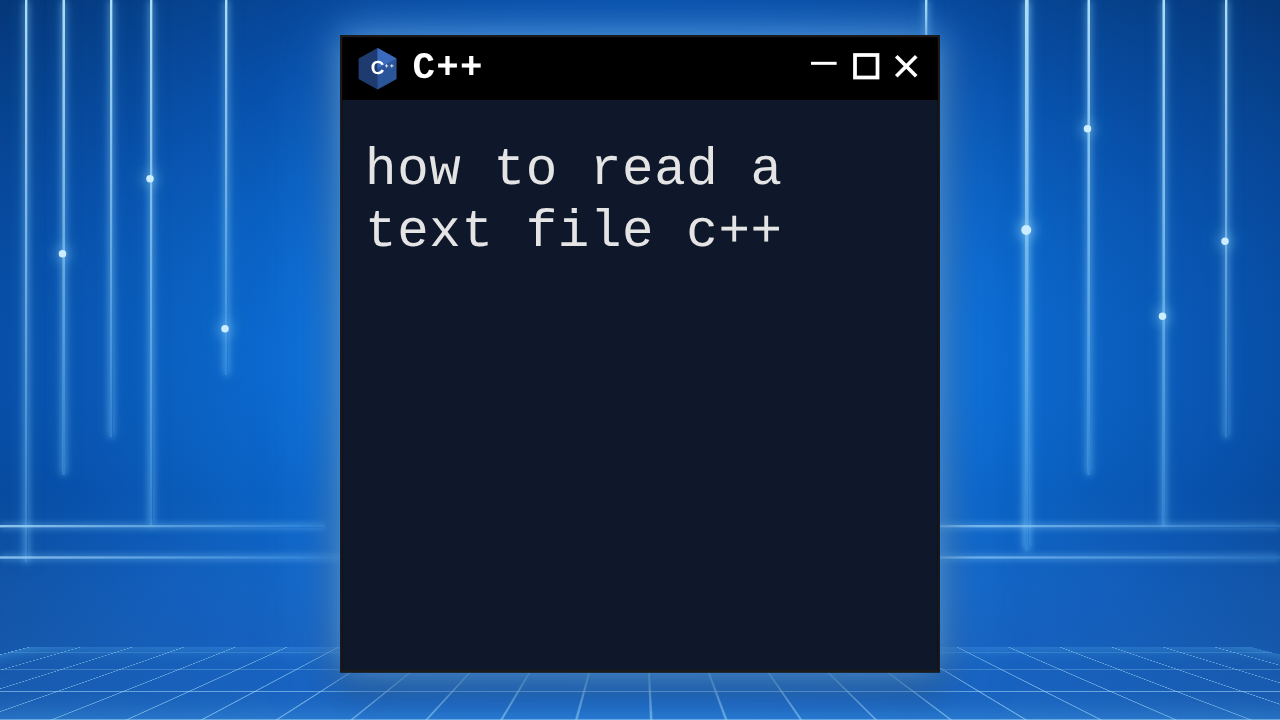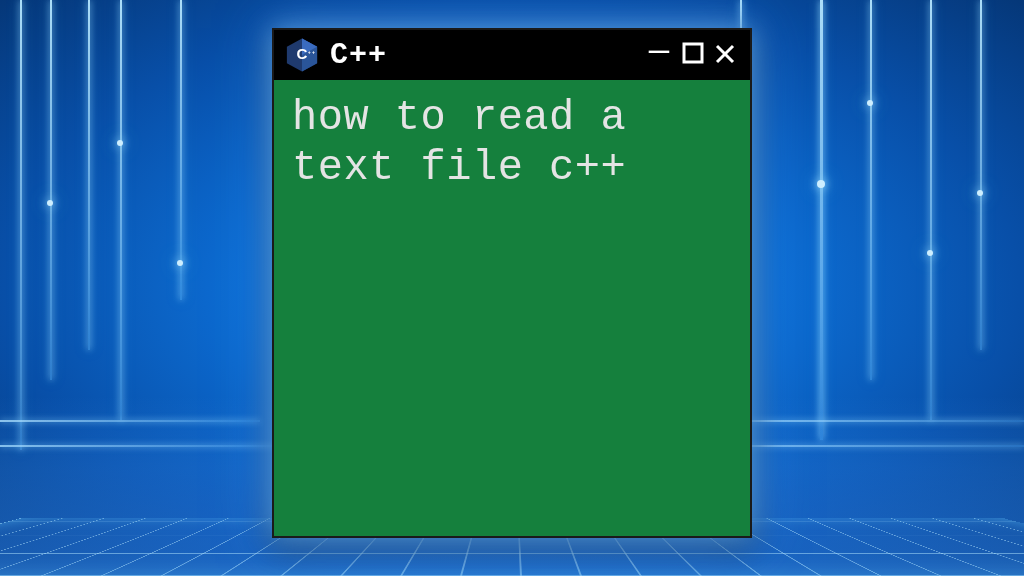--- a/index.html
+++ b/index.html
@@ -145,23 +145,23 @@
       width: 30px;
       text-align: center;
       line-height: 1;
       cursor: pointer;
       user-select: none;
     }
     .win-btn.min { font-size: 34px; position: relative; top: -6px; width: 34px; font-weight: normal; }
     .win-btn.max { font-size: 24px; }
     .win-btn.close { font-size: 30px; }
     .content {
-      background: #15803d;
+      background: #0f172a;
       height: calc(100% - 50px);
-      padding: 14px 18px;
+      padding: 32px 18px;
       color: #e4e4e4;
       font-family: 'Consolas', 'Courier New', monospace;
       font-size: 42px;
       line-height: 1.18;
       letter-spacing: 0.5px;
       white-space: pre-wrap;
       word-break: break-word;
     }
   </style>
 </head>

